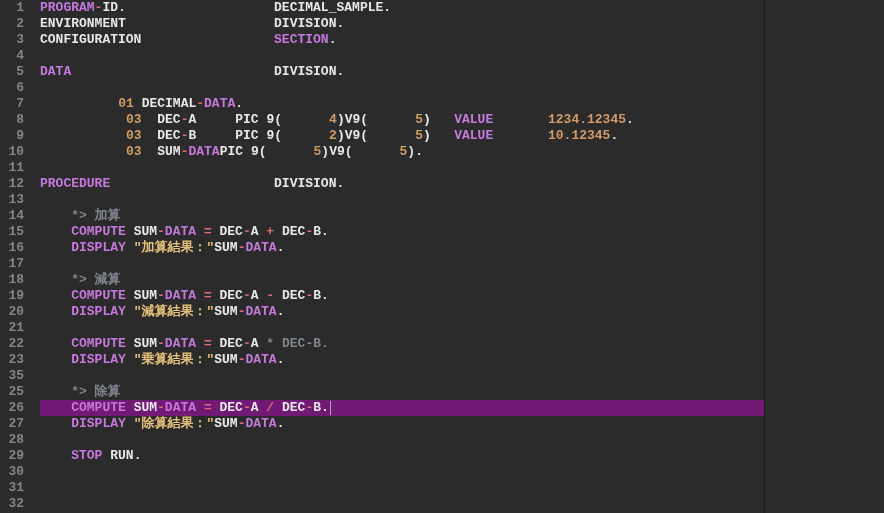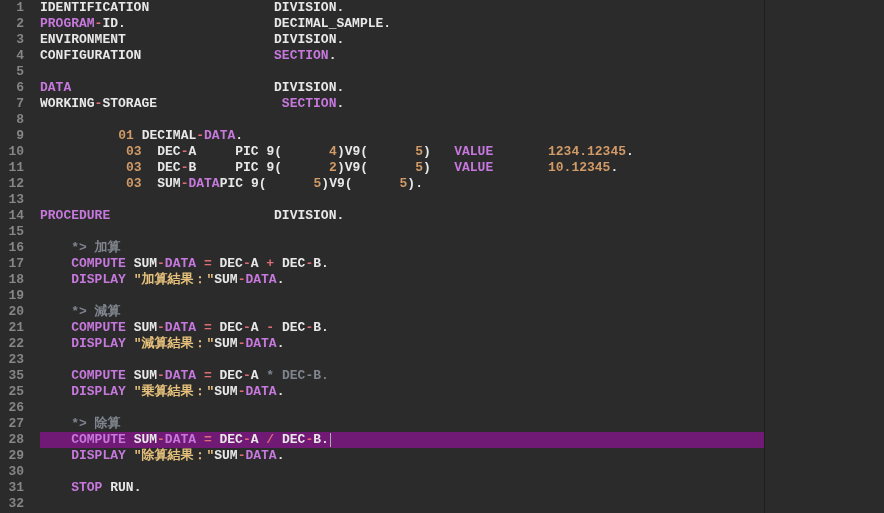--- a/index.html
+++ b/index.html
@@ -93,27 +93,25 @@
       <div class="ln">25</div>
       <div class="ln">26</div>
       <div class="ln">27</div>
       <div class="ln">28</div>
       <div class="ln">29</div>
       <div class="ln">30</div>
       <div class="ln">31</div>
       <div class="ln">32</div>
     </div>
   <div class="code-area">
-      <div class="line"><span class="tk-white">IDENTIFICATION                </span><span class="tk-white">DIVISION</span><span class="tk-white">.</span></div>
       <div class="line"><span class="tk-purple">PROGRAM</span><span class="tk-red">-</span><span class="tk-white">ID</span><span class="tk-white">.                   </span><span class="tk-white">DECIMAL_SAMPLE</span><span class="tk-white">.</span></div>
       <div class="line"><span class="tk-white">ENVIRONMENT                   </span><span class="tk-white">DIVISION</span><span class="tk-white">.</span></div>
       <div class="line"><span class="tk-white">CONFIGURATION                 </span><span class="tk-purple">SECTION</span><span class="tk-white">.</span></div>
       <div class="line"></div>
       <div class="line"><span class="tk-purple">DATA                          </span><span class="tk-white">DIVISION</span><span class="tk-white">.</span></div>
-      <div class="line"><span class="tk-white">WORKING</span><span class="tk-red">-</span><span class="tk-white">STORAGE                </span><span class="tk-purple">SECTION</span><span class="tk-white">.</span></div>
       <div class="line"></div>
       <div class="line"><span>    </span><span class="tk-orange">01</span><span class="tk-white"> DECIMAL</span><span class="tk-red">-</span><span class="tk-purple">DATA</span><span class="tk-white">.</span></div>
       <div class="line"><span>     </span><span class="tk-orange">03</span><span class="tk-white">  DEC</span><span class="tk-red">-</span><span class="tk-white">A     </span><span class="tk-white">PIC</span><span class="tk-white"> 9</span><span class="tk-white">(</span><span class="tk-orange">4</span><span class="tk-white">)</span><span class="tk-white">V9</span><span class="tk-white">(</span><span class="tk-orange">5</span><span class="tk-white">)   </span><span class="tk-purple">VALUE</span><span> </span><span class="tk-orange">1234.12345</span><span class="tk-white">.</span></div>
       <div class="line"><span>     </span><span class="tk-orange">03</span><span class="tk-white">  DEC</span><span class="tk-red">-</span><span class="tk-white">B     </span><span class="tk-white">PIC</span><span class="tk-white"> 9</span><span class="tk-white">(</span><span class="tk-orange">2</span><span class="tk-white">)</span><span class="tk-white">V9</span><span class="tk-white">(</span><span class="tk-orange">5</span><span class="tk-white">)   </span><span class="tk-purple">VALUE</span><span> </span><span class="tk-orange">10.12345</span><span class="tk-white">.</span></div>
       <div class="line"><span>     </span><span class="tk-orange">03</span><span class="tk-white">  SUM</span><span class="tk-red">-</span><span class="tk-purple">DATA</span><span class="tk-white">PIC</span><span class="tk-white"> 9</span><span class="tk-white">(</span><span class="tk-orange">5</span><span class="tk-white">)</span><span class="tk-white">V9</span><span class="tk-white">(</span><span class="tk-orange">5</span><span class="tk-white">)</span><span class="tk-white">.</span></div>
       <div class="line"></div>
       <div class="line"><span class="tk-purple">PROCEDURE                     </span><span class="tk-white">DIVISION</span><span class="tk-white">.</span></div>
       <div class="line"></div>
       <div class="line"><span class="tk-comment">    *&gt; 加算</span></div>
       <div class="line"><span>    </span><span class="tk-purple">COMPUTE</span><span class="tk-white"> SUM</span><span class="tk-red">-</span><span class="tk-purple">DATA</span><span> </span><span class="tk-red">=</span><span class="tk-white"> DEC</span><span class="tk-red">-</span><span class="tk-white">A</span><span> </span><span class="tk-red">+</span><span class="tk-white"> DEC</span><span class="tk-red">-</span><span class="tk-white">B</span><span class="tk-white">.</span></div>

